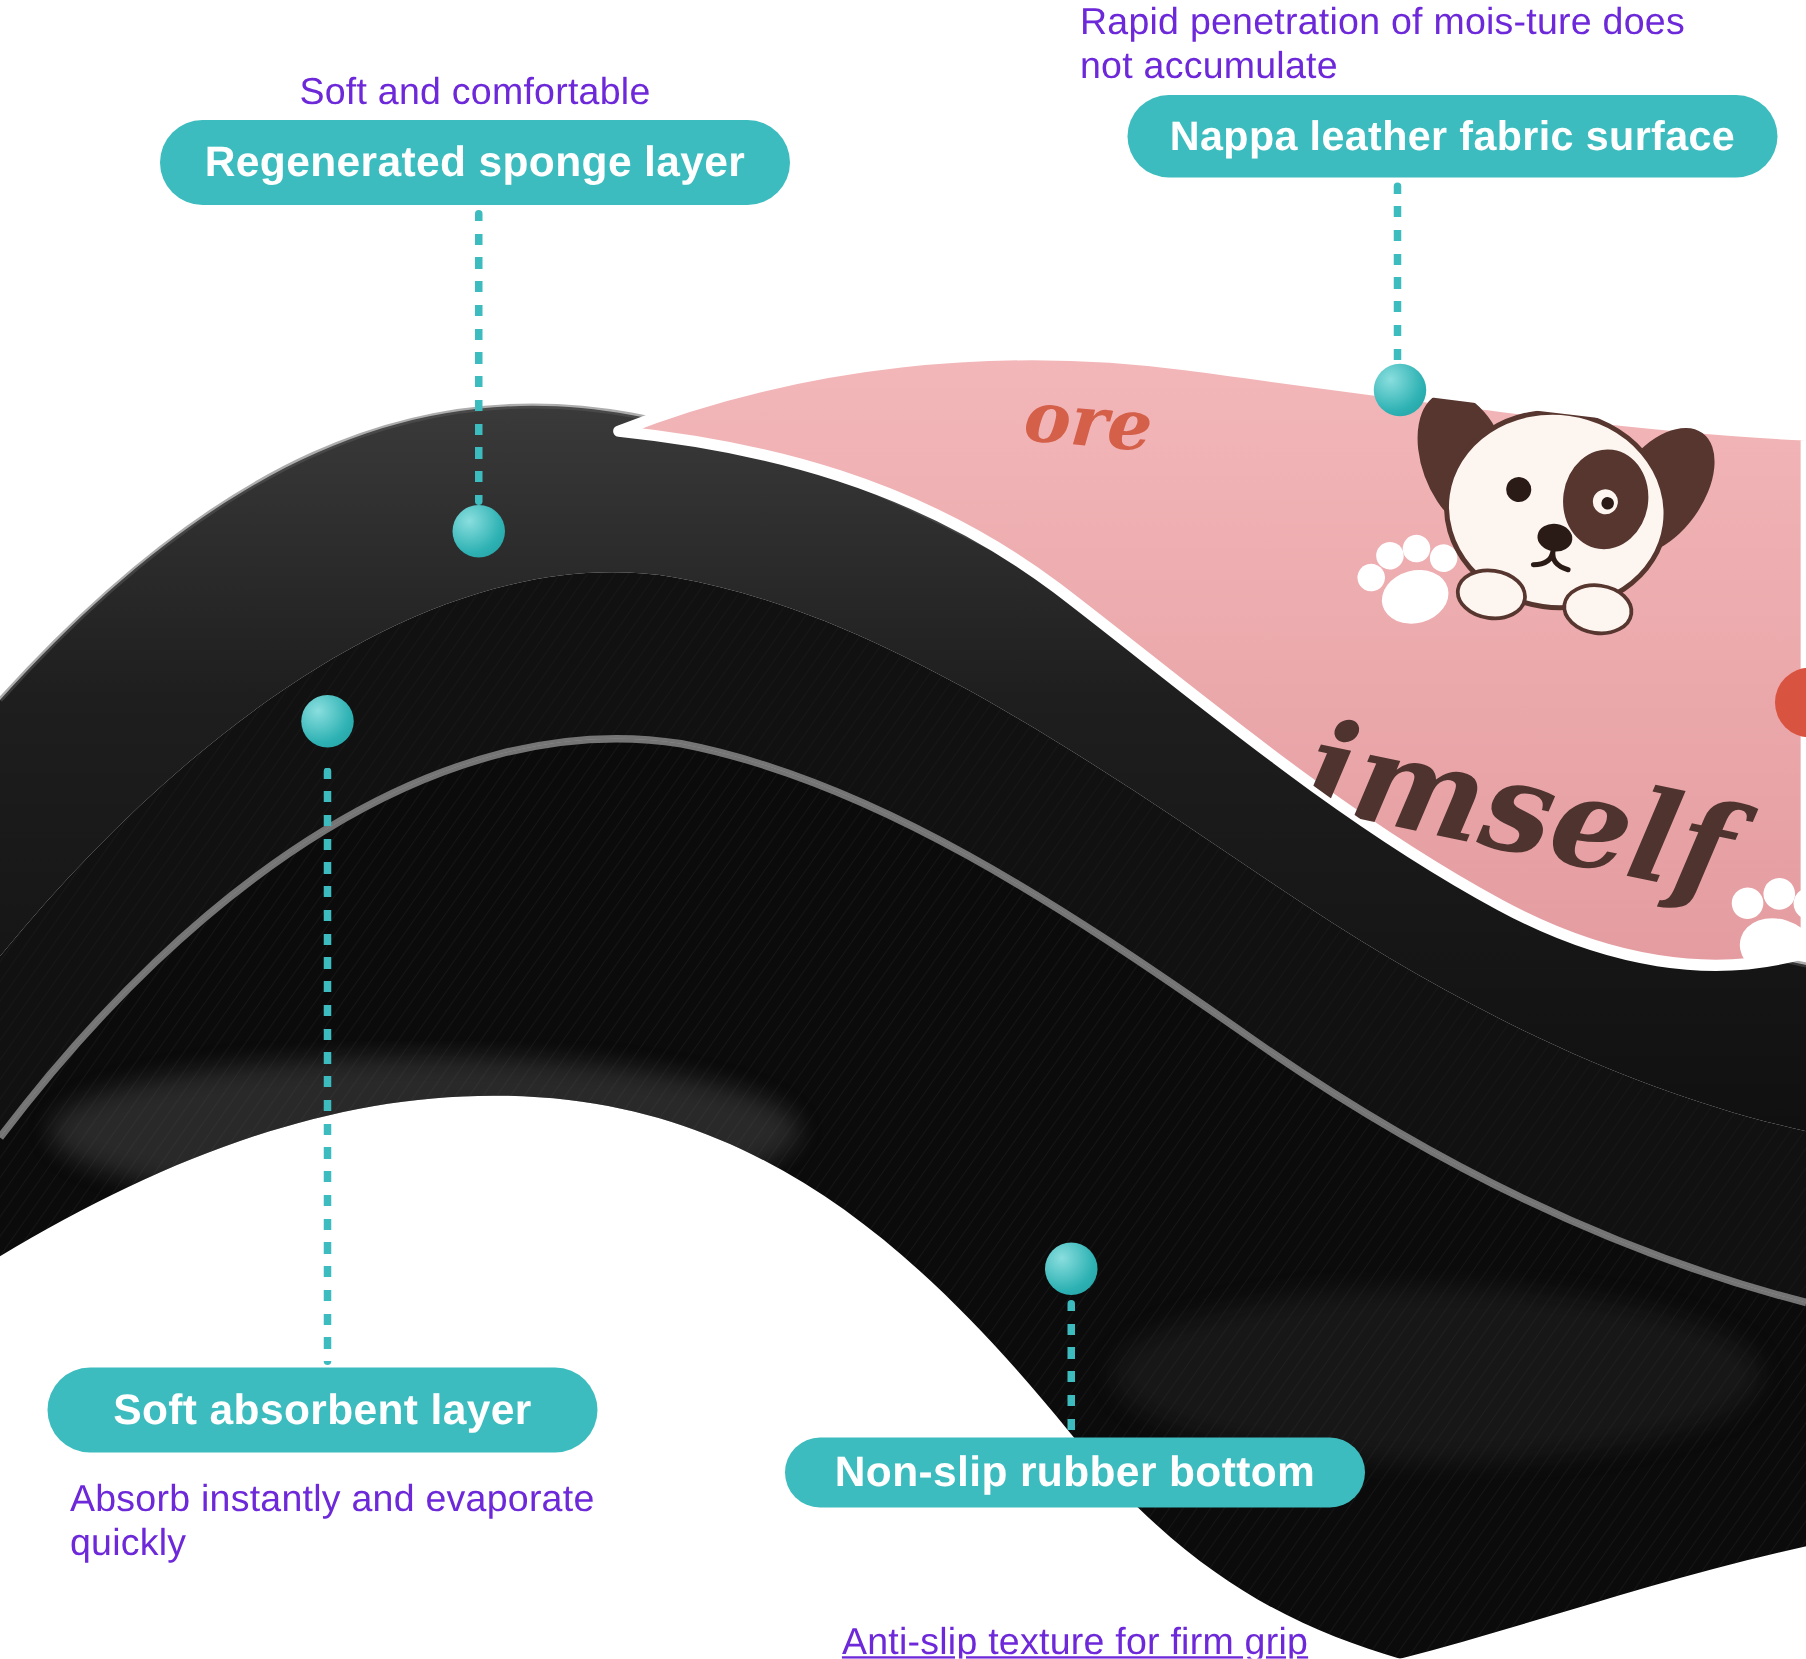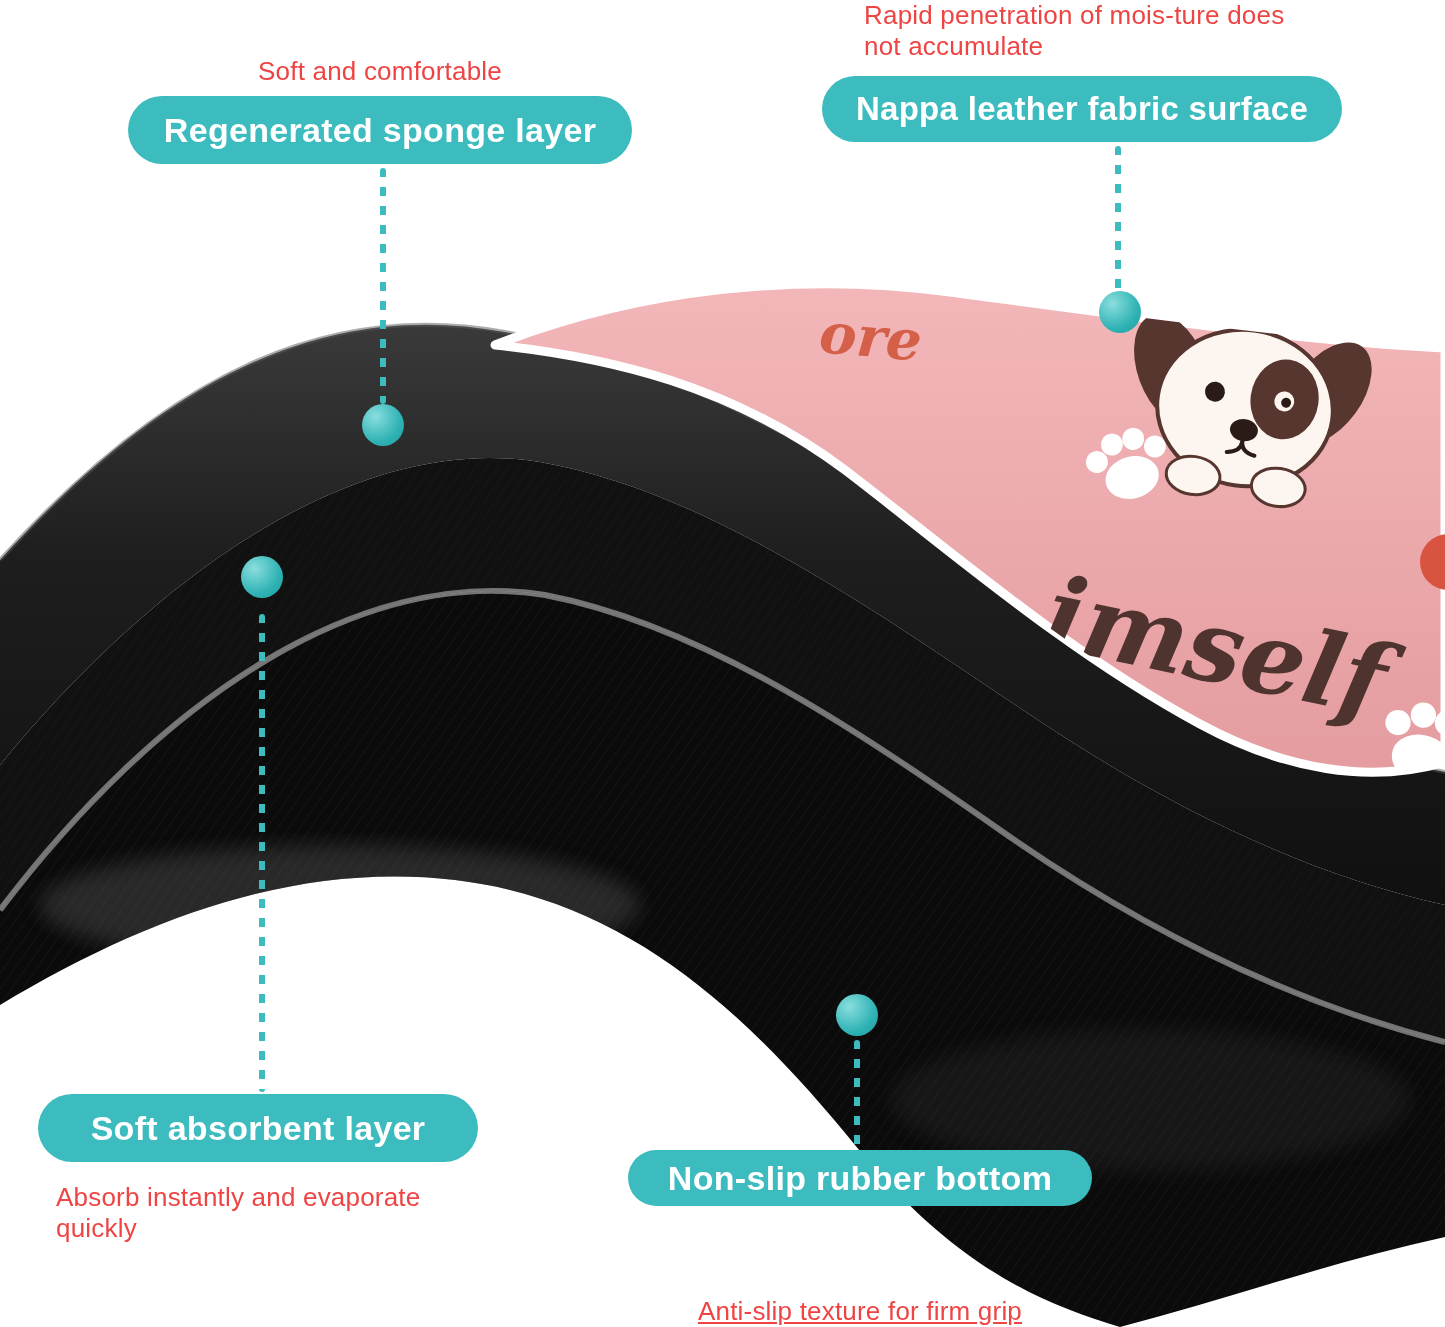--- a/index.html
+++ b/index.html
@@ -4,21 +4,21 @@
 <style>
   html,body { margin:0; padding:0; background:#ffffff; }
   .stage {
     position:relative; width:1445px; height:1327px;
     background:#ffffff; overflow:hidden;
     font-family:"Liberation Sans", sans-serif;
   }
   .mat-svg { position:absolute; left:0; top:0; width:1445px; height:1327px; }
 
   .note {
-    position:absolute; color:#ef4444; font-size:26px; line-height:1.18;
+    position:absolute; color:#6d28d9; font-size:30px; line-height:1.18;
     letter-spacing:.2px;
   }
   .note.center { text-align:center;margin-top:12px; }
 
   .pill {
     position:absolute; display:flex; align-items:center; justify-content:center;
     background:var(--accent-teal, #3cbcbe); color:var(--pill-text, #ffffff);
     font-weight:700; border-radius:46px; font-size:34px; letter-spacing:.3px;
     white-space:nowrap;
   }
@@ -141,21 +141,21 @@
   <div class="pill" style="left:128px; top:96px; width:504px; height:68px;">
     <span>Regenerated sponge layer</span>
   </div>
   <div class="dash" style="left:380px; top:168px; height:236px;"></div>
   <div class="dot" style="left:362px; top:404px;"></div>
 
   <div class="note" style="left:864px; top:0px; width:570px;">
     <div>Rapid penetration of mois-ture does</div>
     <div>not accumulate</div>
   </div>
-  <div class="pill small" style="left:822px; top:76px; width:520px; height:66px;">
+  <div class="pill small" style="left:902px; top:76px; width:520px; height:66px;">
     <span>Nappa leather fabric surface</span>
   </div>
   <div class="dash" style="left:1115px; top:146px; height:145px;"></div>
   <div class="dot" style="left:1099px; top:291px;"></div>
 
   <div class="dot" style="left:241px; top:556px;"></div>
   <div class="dash" style="left:259px; top:614px; height:478px;"></div>
   <div class="pill" style="left:38px; top:1094px; width:440px; height:68px;">
     <span>Soft absorbent layer</span>
   </div>

